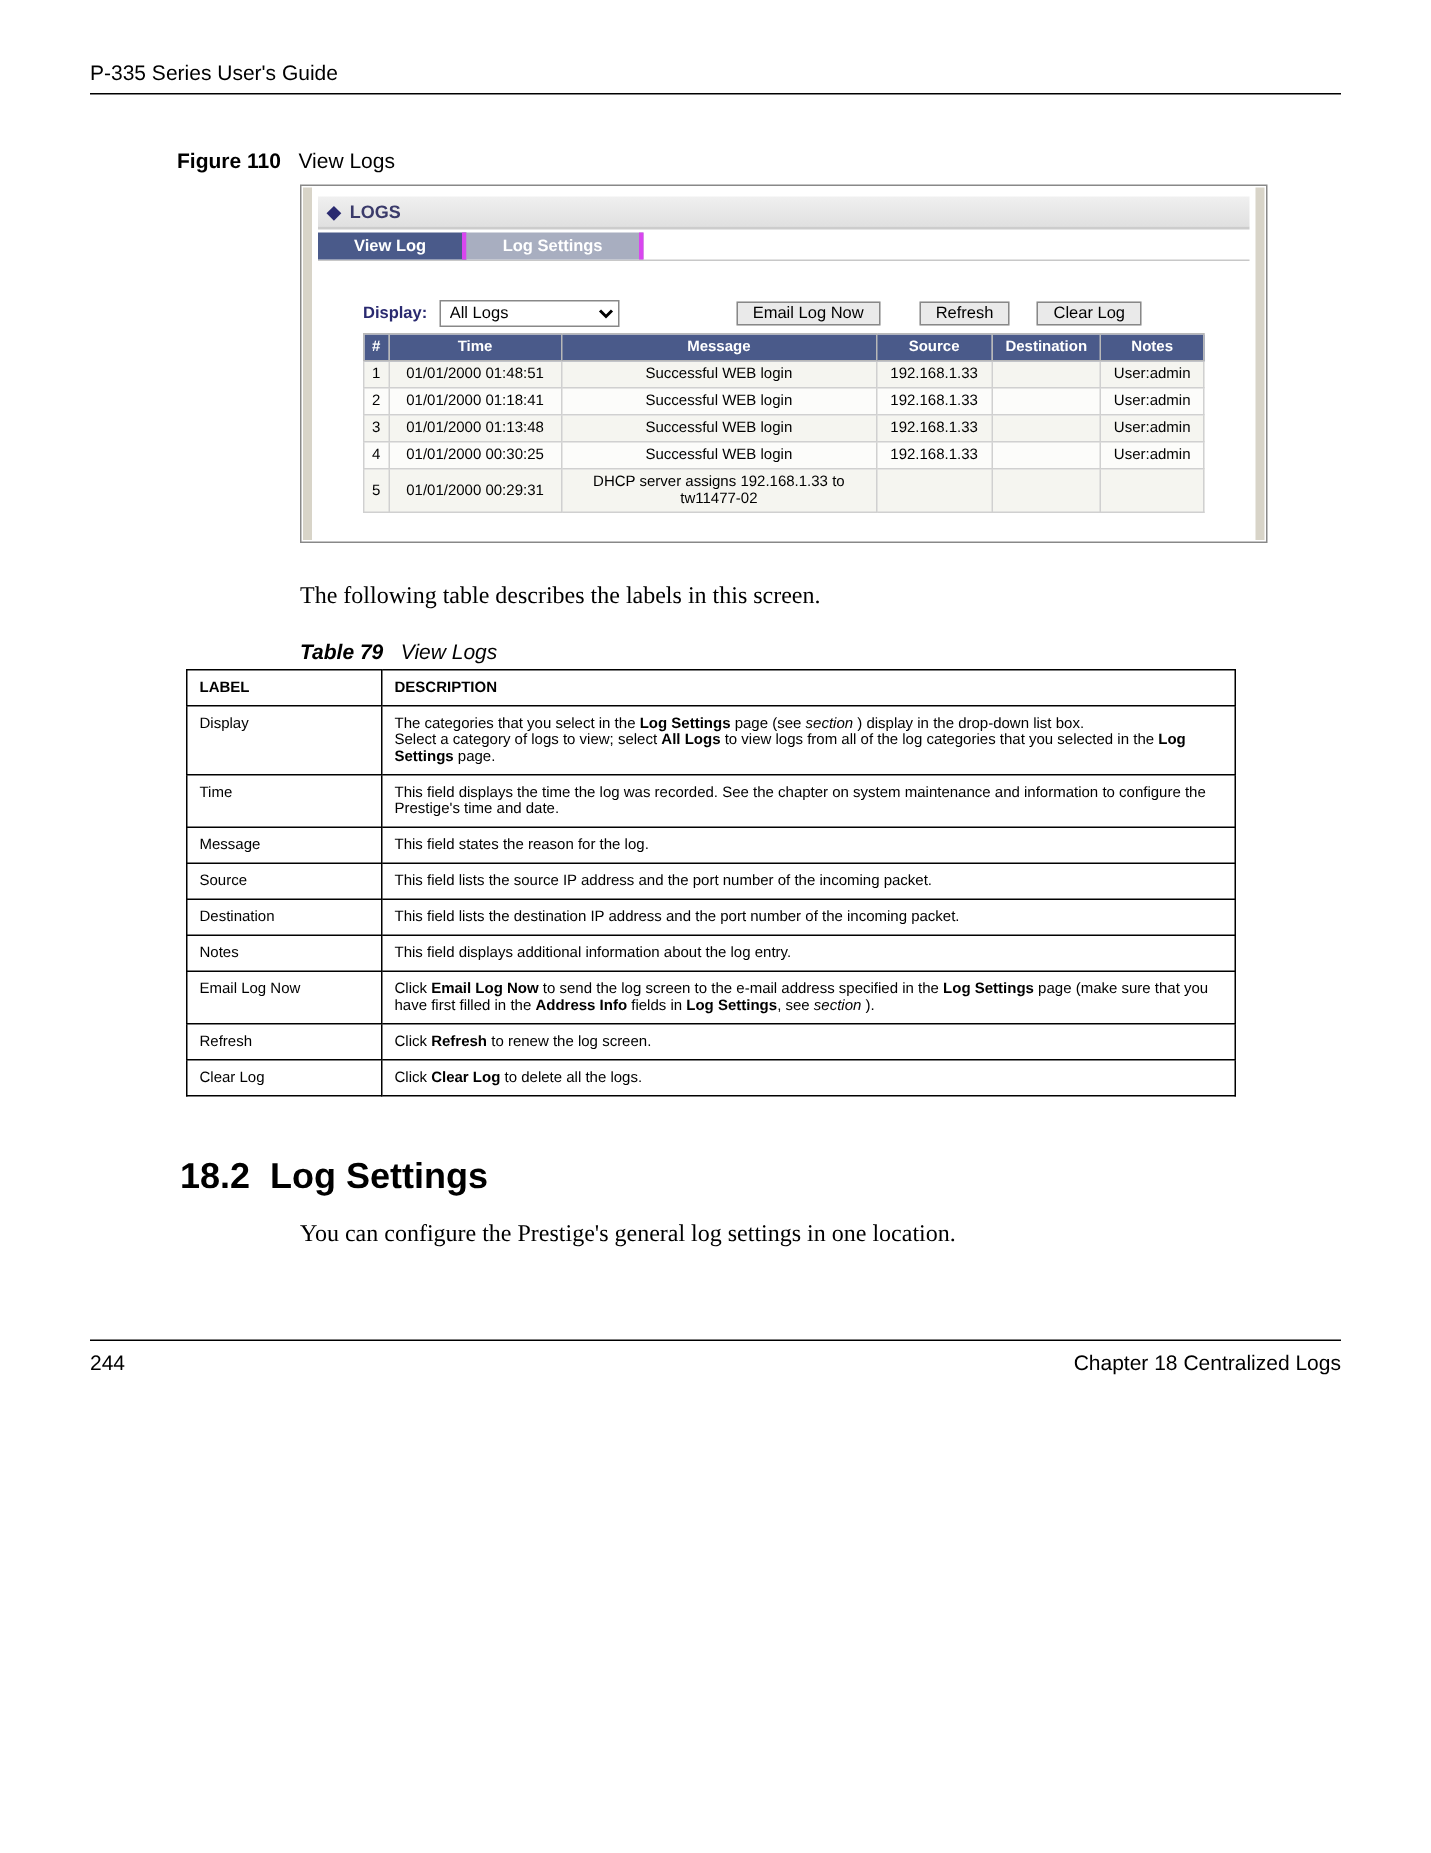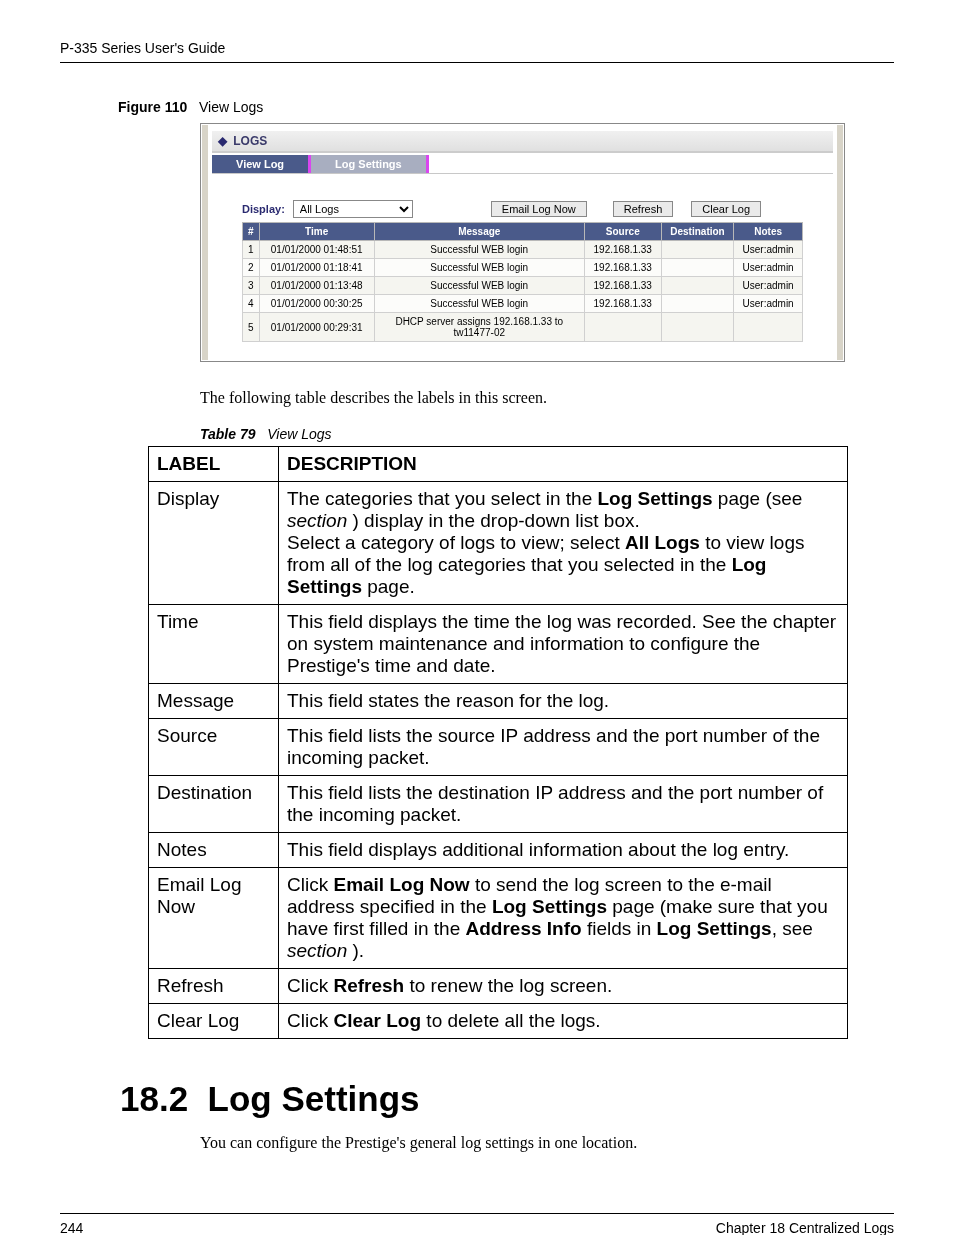--- a/index.html
+++ b/index.html
@@ -102,40 +102,40 @@
     font-size: 16px;
     margin-left: 140px;
     margin-top: 26px;
     margin-right: 10px;
     line-height: 1.25;
   }
   .table-caption {
     font-size:14px; margin-left:140px; margin-top:18px; margin-bottom:4px;font-style:italic;
   }
   .desc-table {
-    margin-left:88px;
+    margin-left:64px;
     width: 700px;
     border-collapse: collapse;
     font-family: Arial, Helvetica, sans-serif;
-    font-size: 19px;
+    font-size: 10px;
   }
   .desc-table th {
     text-align:left;
     border:1.5px solid #000;
     padding:6px 8px;
   }
   .desc-table td {
     border:1px solid #000;
     padding:6px 8px;
     vertical-align: top;
   }
   .desc-table td.label-cell { width:130px; }
   h2.section-heading {
     font-family: Arial, Helvetica, sans-serif;
-    font-size: 35px;
+    font-size: 24px;
     font-weight: bold;
     margin-top: 40px;
     margin-bottom: 14px;
     margin-left: 60px;
   }
   .footer {
     display:flex; justify-content:space-between;
     border-top:1.5px solid #000;
     margin-top: 60px;
     padding-top:6px;

